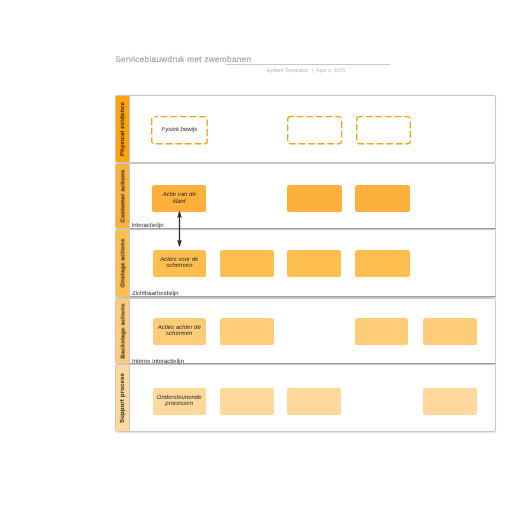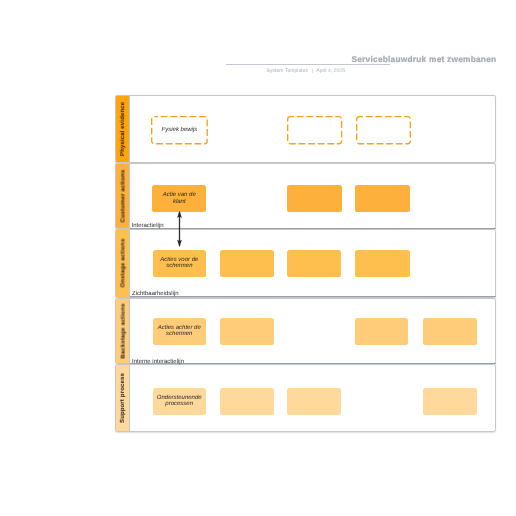--- a/index.html
+++ b/index.html
@@ -5,22 +5,22 @@
 <style>
   html,body{margin:0;padding:0;background:#ffffff;}
   body{width:516px;height:516px;overflow:hidden;font-family:"Liberation Sans",sans-serif;
        -webkit-font-smoothing:antialiased;text-rendering:geometricPrecision;}
   *{-webkit-font-smoothing:antialiased;}
   #page-title,#page-subtitle,.divlabel,.cell > span,.lane-label > span{transform:translateZ(0);}
   #stage{position:relative;width:516px;height:516px;background:#ffffff;transform:translateZ(0);}
 
   
   #header{position:absolute;left:0;top:0;width:516px;}
-  #page-title{position:absolute;left:115.2px;width:381.2px;top:54.9px;text-align:right;
-     font-size:8.3px;font-weight:bold;color:#a3a9b6;letter-spacing:0.25px;line-height:1;
+  #page-title{position:absolute;left:115.2px;width:381.2px;top:54.9px;text-align:left;
+     font-size:8.3px;font-weight:normal;color:#a3a9b6;letter-spacing:0.25px;line-height:1;
      -webkit-text-stroke:0.22px #a3a9b6;}
   #title-underline{position:absolute;left:225.5px;top:64.1px;width:164.5px;height:1.1px;background:#c3c8d2;}
   #page-subtitle{position:absolute;left:115.2px;width:381.2px;top:69.4px;text-align:center;
      font-size:5.0px;color:#a8aeb9;letter-spacing:0.05px;line-height:1;}
   #page-subtitle .sep{display:inline-block;padding:0 3.4px;}
 
   
   #board{position:absolute;left:115.2px;top:95.1px;width:381.2px;height:337.2px;}
   .swimrow{position:absolute;left:0;width:381.2px;box-sizing:border-box;
      background:#ffffff;border:0.9px solid #c6c7ca;border-radius:2.4px;

